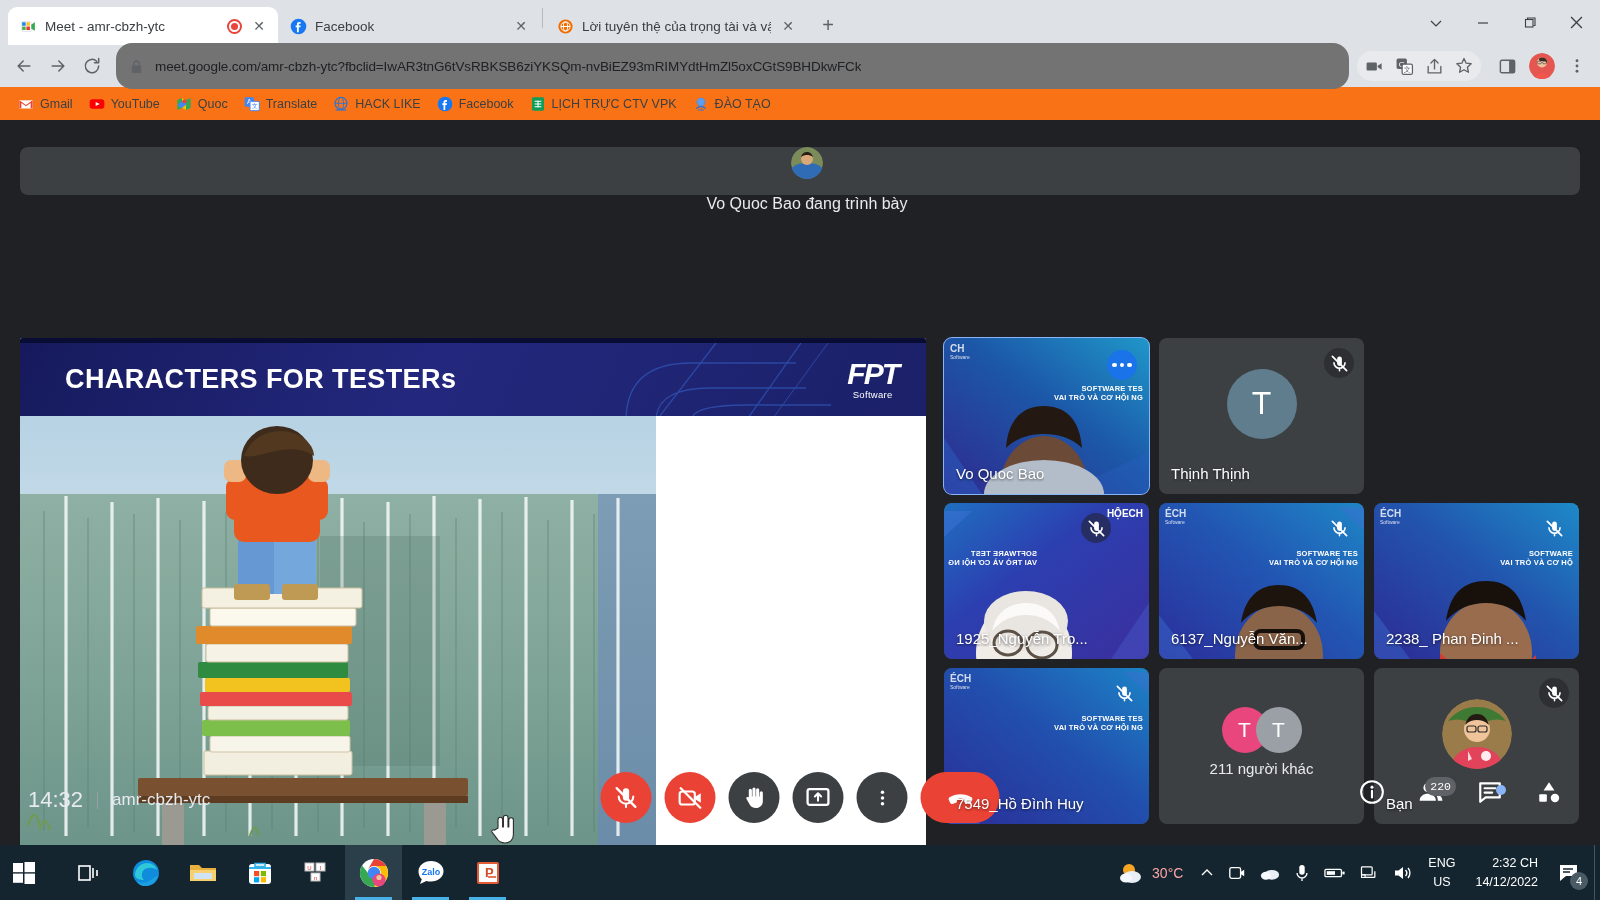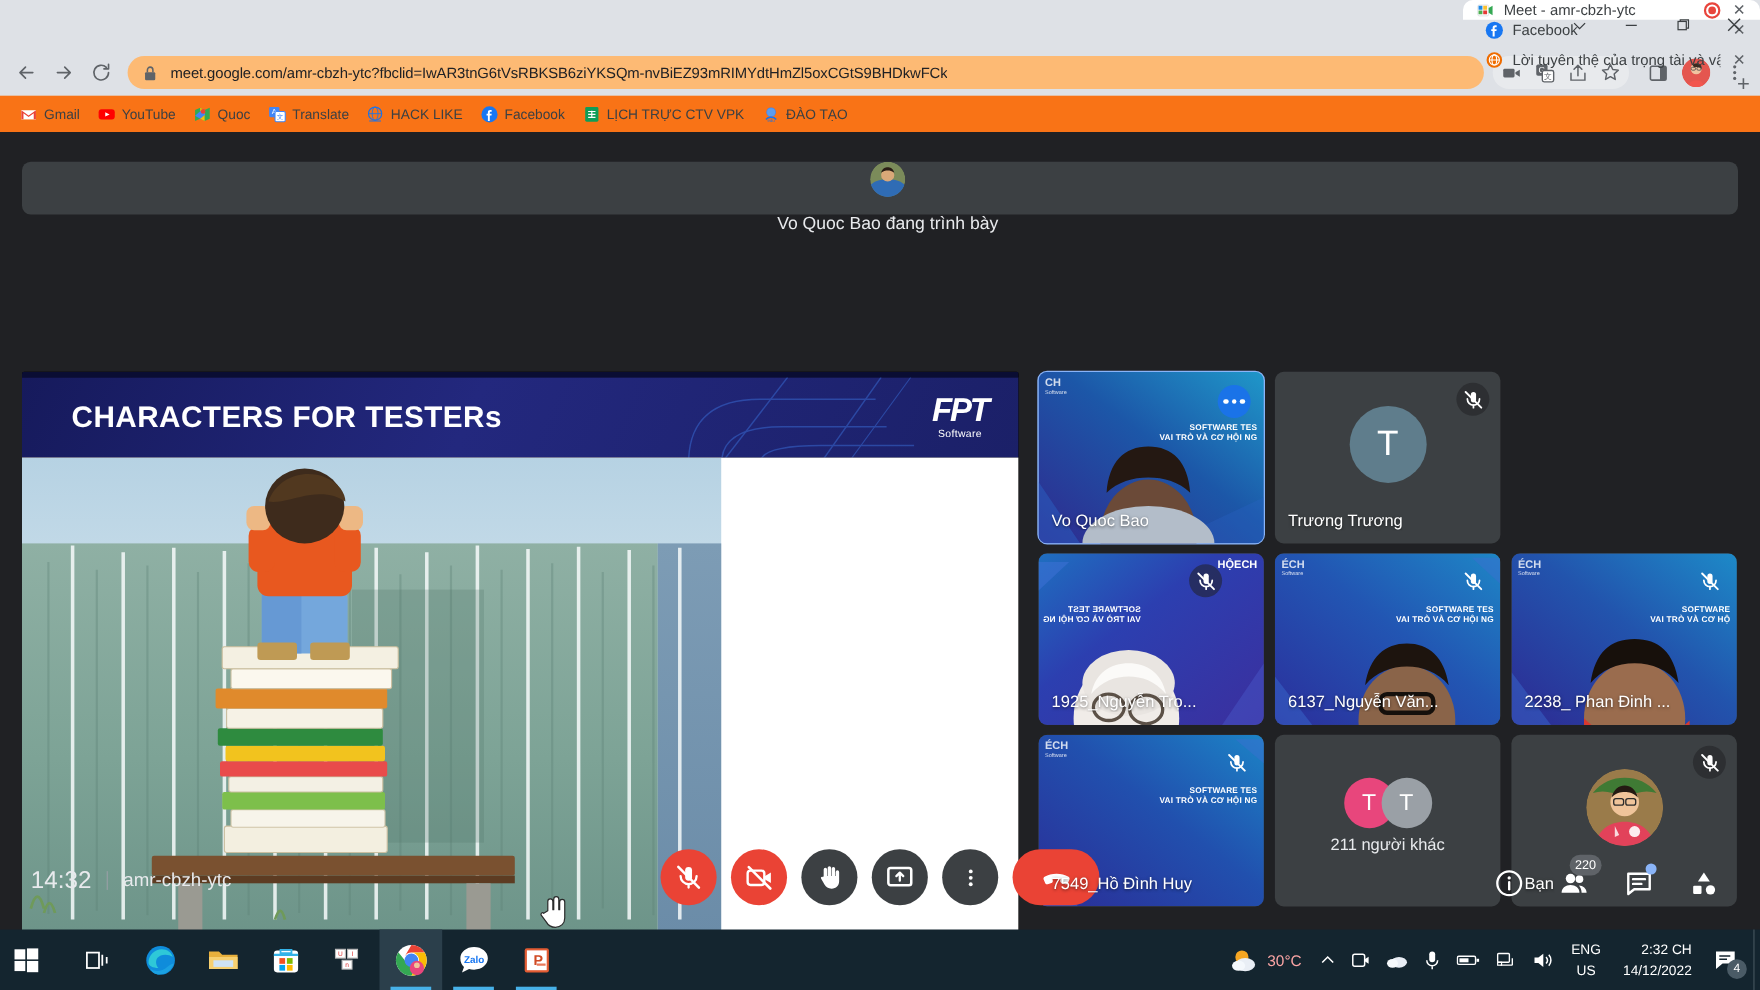--- a/index.html
+++ b/index.html
@@ -6,21 +6,21 @@
   html, body { width: 1600px; height: 900px; overflow: hidden; }
   body {
     font-family: "Liberation Sans", sans-serif;
     background: #202124;
     -webkit-font-smoothing: antialiased;
   }
 
   
   .browser { width: 1600px; height: 120px; background: #dee1e6; position: relative; }
 
-  .tabstrip { height: 45px; display: flex; align-items: flex-end; padding-left: 8px; position: relative; flex-direction: column; }
+  .tabstrip { height: 45px; display: flex; align-items: flex-end; padding-left: 8px; position: relative; }
 
   .tab {
     height: 38px; display: flex; align-items: center; gap: 8px;
     padding: 0 10px 0 12px; border-radius: 9px 9px 0 0;
     font-size: 13.5px; color: #3c4043; position: relative;
     max-width: 300px; min-width: 180px;
   }
   .tab.active { background: #fff; width: 270px; }
   .tab.inactive { background: transparent; width: 262px; }
   .tab-favicon { width: 17px; height: 17px; flex: 0 0 17px; display: block; }
@@ -45,21 +45,21 @@
     width: 30px; height: 30px; margin: 0 0 4px 6px; border-radius: 50%;
     color: #5f6368; font-size: 20px; line-height: 28px; text-align: center;
   }
   .winctrls { position: absolute; right: 0; top: 0; height: 45px; display: flex; }
   .winbtn { width: 47px; height: 45px; display: flex; align-items: center; justify-content: center; color: #3c4043; }
 
   
   .toolbar { height: 42px; display: flex; align-items: center; padding: 0 8px; gap: 2px; background: #dee1e6; }
   .navbtn { width: 32px; height: 32px; display: flex; align-items: center; justify-content: center; color: #5f6368; border-radius: 50%; }
   .omnibox {
-    flex: 1 1 auto; height: 30px; background: #fdba74; border-radius: 16px;
+    flex: 1 1 auto; height: 46px; background: #737373; border-radius: 16px;
     display: flex; align-items: center; padding: 0 14px; gap: 12px; margin: 0 6px;
     position: relative;
   }
   .omnibox .url { font-size: 13.5px; color: #202124; white-space: nowrap; overflow: hidden; letter-spacing: -0.1px; }
   .tb-icons { display: flex; align-items: center; gap: 1px; }
   .tb-icon { width: 30px; height: 30px; display: flex; align-items: center; justify-content: center; color: #5f6368; border-radius: 50%; }
   .tb-pill { display: flex; align-items: center; background: #e8eaed; border-radius: 16px; padding: 0 2px; }
   .avatar-btn { width: 26px; height: 26px; border-radius: 50%; overflow: hidden; margin: 0 6px; }
 
   
@@ -70,21 +70,21 @@
   
   .meet { width: 1600px; height: 725px; background: #202124; position: relative; }
 
   .present-banner {
     position: absolute; left: 20px; top: 27px; right: 20px; height: 48px;
     background: #3c4043; border-radius: 8px; display: flex; align-items: center; gap: 16px; padding-left: 14px; flex-direction: column;
   }
   .present-banner .pb-avatar { width: 32px; height: 32px; border-radius: 50%; overflow: hidden; flex: 0 0 32px; }
   .present-banner .pb-text { color: #e8eaed; font-size: 16px; font-weight: 500; }
 
-  .stage { position: absolute; left: 20px; top: 218px; width: 906px; height: 512px; background: #000000; overflow: hidden; border-radius: 2px; }
+  .stage { position: absolute; left: 20px; top: 218px; width: 906px; height: 512px; background: #ffffff; overflow: hidden; border-radius: 2px; }
   .slide-header {
     height: 78px; width: 100%; position: relative; overflow: hidden;
     background: linear-gradient(115deg,#161a5c 0%, #23287e 45%, #1b2068 100%);
     border-top: 5px solid #0a0d33;
     display: flex; align-items: center;
   }
   .slide-title {
     color: #fff; font-size: 27px; font-weight: 700; letter-spacing: .4px;
     margin-left: 45px; font-family: "Liberation Sans", sans-serif; z-index: 2;
   }
@@ -145,21 +145,21 @@
   .meeting-info .time { font-size: 22px; font-weight: 500; }
   .meeting-info .divider { width: 1px; height: 17px; background: #9aa0a6; }
   .meeting-info .code { font-size: 17px; font-weight: 500; }
 
   .controls { position: absolute; left: 50%; transform: translateX(-50%); top: 15px; display: flex; align-items: center; gap: 13px; }
   .ctl { width: 51px; height: 51px; border-radius: 50%; background: #3c4043; display: flex; align-items: center; justify-content: center; }
   .ctl.danger { background: #ea4335; }
   .ctl.end { width: 79px; border-radius: 26px; background: #ea4335; }
 
   .rightctls { position: absolute; right: 28px; top: 22px; display: flex; align-items: center; gap: 12px; }
-  .rctl { width: 47px; height: 47px; border-radius: 50%; display: flex; align-items: center; justify-content: center; position: relative; }
+  .rctl { width: 47px; height: 47px; border-radius: 50%; display: flex; align-items: flex-start; justify-content: center; position: relative; font-family: Liberation Mono, monospace; }
   .badge-count {
     position: absolute; top: -2px; right: -2px; min-width: 27px; height: 19px; border-radius: 10px;
     background: #5f6368; color: #fff; font-size: 11.5px; display: flex; align-items: center; justify-content: center;
     padding: 0 5px;
   }
   .badge-dot { position: absolute; top: 6px; right: 7px; width: 10px; height: 10px; border-radius: 50%; background: #8ab4f8; }
 
   
   .taskbar { position: absolute; left: 0; bottom: 0; width: 1600px; height: 55px; background: #14252f; display: flex; align-items: center; }
   .start { width: 48px; height: 55px; display: flex; align-items: center; justify-content: center; }
@@ -550,21 +550,21 @@
       <div class="tile">
         <div class="tile-initial">T</div>
         <div class="tile-mic">
           <svg width="19" height="19" viewBox="0 0 24 24">
               <path d="M12 3a3 3 0 0 1 3 3v6a3 3 0 0 1-6 0V6a3 3 0 0 1 3-3z" fill="#fff"></path>
               <path d="M5 11a7 7 0 0 0 14 0" fill="none" stroke="#fff" stroke-width="2" stroke-linecap="round"></path>
               <path d="M12 18v3" stroke="#fff" stroke-width="2" stroke-linecap="round"></path>
               <path d="M3 3l18 18" stroke="#fff" stroke-width="2.2" stroke-linecap="round"></path>
             </svg>
         </div>
-        <div class="tile-name">Trương Trương</div>
+        <div class="tile-name">Thịnh Thịnh</div>
       </div>
     </div>
 
     <div class="tile-row">
 
       <div class="tile">
         <svg class="tile-video" width="205" height="156" viewBox="0 0 205 156">
           <defs>
               <linearGradient id="g3" x1="1" y1="1" x2="0" y2="0">
                 <stop offset="0%" stop-color="#3b2f9e"></stop>

